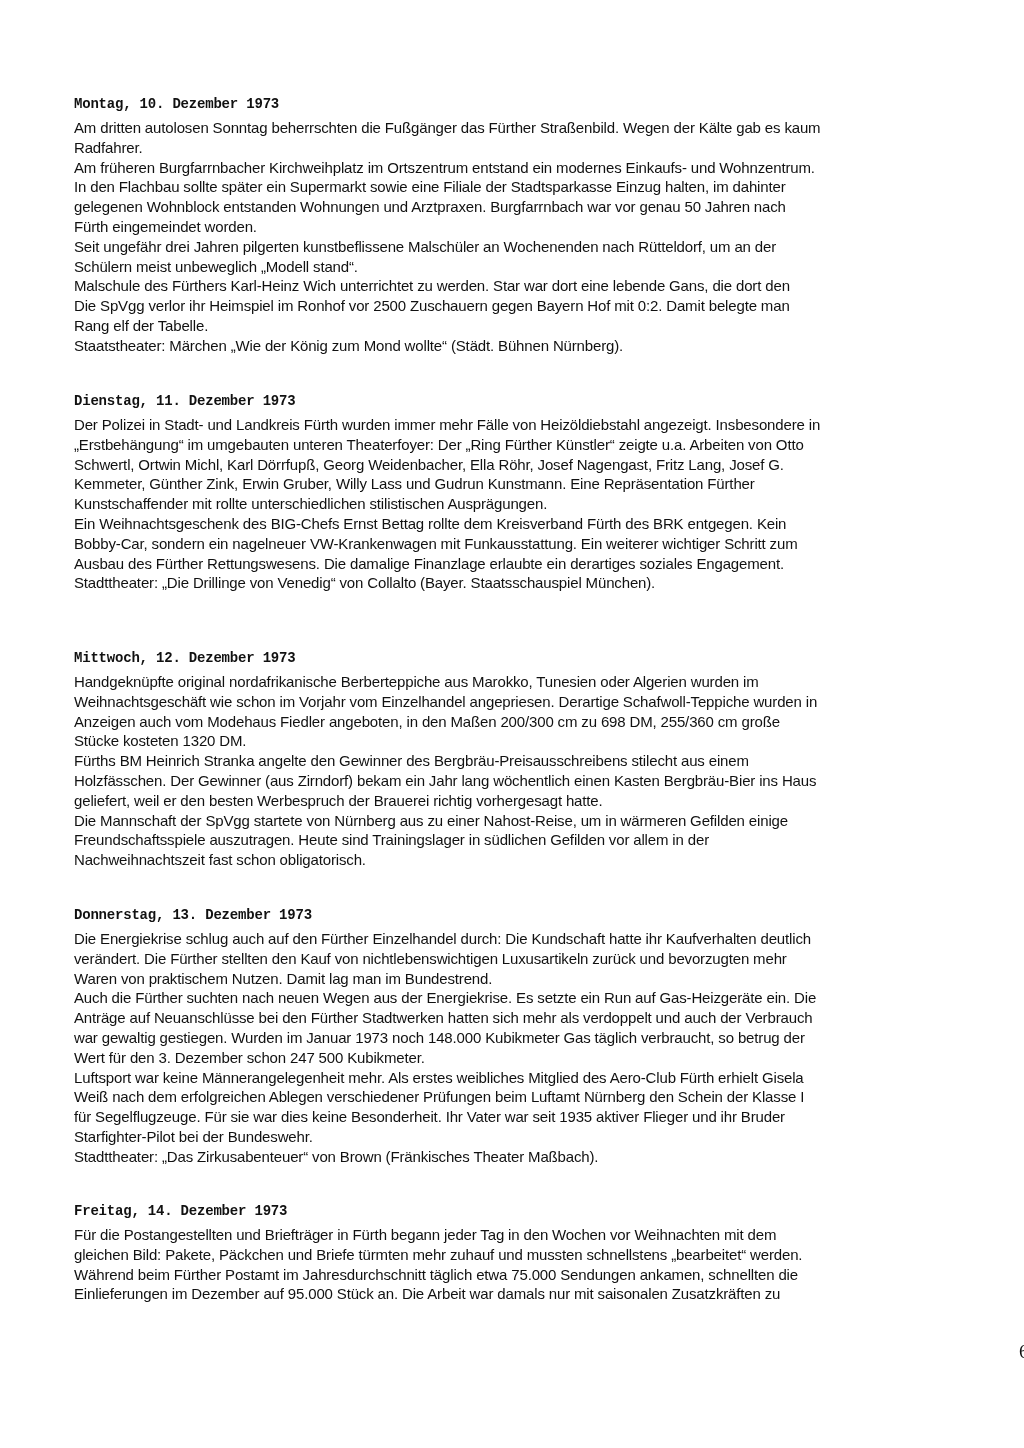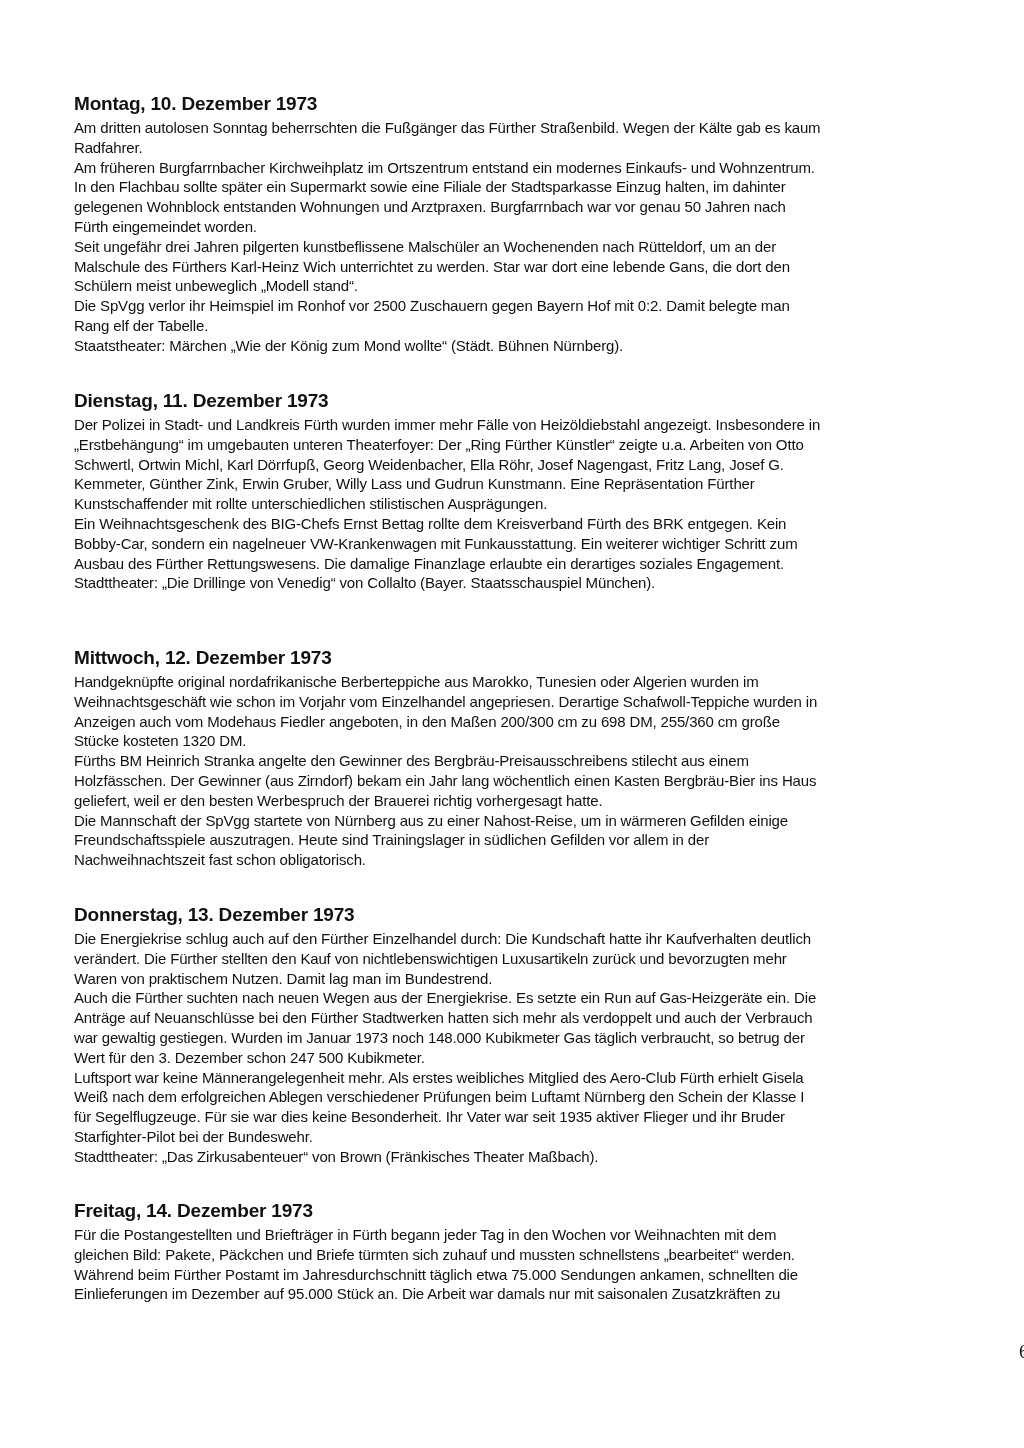--- a/index.html
+++ b/index.html
@@ -4,22 +4,22 @@
   <style>
     html, body { margin: 0; padding: 0; background: #ffffff; }
     body { width: 1024px; height: 1448px; position: relative; overflow: hidden; }
     .page {
       position: absolute; left: 0; top: 0; width: 1024px; height: 1448px;
       background: #ffffff; color: #111111;
       font-family: "Liberation Sans", sans-serif;
     }
     .section { position: absolute; left: 74px; width: 880px; }
     .heading {
-      font-weight: bold; font-size: 19px; line-height: 20px;
-      letter-spacing: -0.2px; height: 20px; white-space: nowrap;
+      font-weight: bold; font-size: 14px; line-height: 20px;
+      letter-spacing: -0.2px; height: 20px; white-space: nowrap; font-family: Liberation Mono, monospace;
     }
     .body { margin-top: 4px; }
     .line {
       font-size: 15px; line-height: 19.8px; height: 19.8px;
       white-space: nowrap; letter-spacing: -0.15px;
     }
     .page-number {
       position: absolute; left: 0; width: 1024px; top: 1341px;
       text-align: right; font-family: "Liberation Serif", serif;
       font-size: 19px; line-height: 22px; color: #111; margin-left: 14px;
@@ -33,22 +33,22 @@
   <div class="section" style="top:94px">
     <div class="heading">Montag, 10. Dezember 1973</div>
     <div class="body">
       <div class="line">Am dritten autolosen Sonntag beherrschten die Fußgänger das Fürther Straßenbild. Wegen der Kälte gab es kaum</div>
       <div class="line">Radfahrer.</div>
       <div class="line">Am früheren Burgfarrnbacher Kirchweihplatz im Ortszentrum entstand ein modernes Einkaufs- und Wohnzentrum.</div>
       <div class="line">In den Flachbau sollte später ein Supermarkt sowie eine Filiale der Stadtsparkasse Einzug halten, im dahinter</div>
       <div class="line">gelegenen Wohnblock entstanden Wohnungen und Arztpraxen. Burgfarrnbach war vor genau 50 Jahren nach</div>
       <div class="line">Fürth eingemeindet worden.</div>
       <div class="line">Seit ungefähr drei Jahren pilgerten kunstbeflissene Malschüler an Wochenenden nach Rütteldorf, um an der</div>
+      <div class="line">Schülern meist unbeweglich „Modell stand“.</div>
       <div class="line">Malschule des Fürthers Karl-Heinz Wich unterrichtet zu werden. Star war dort eine lebende Gans, die dort den</div>
-      <div class="line">Schülern meist unbeweglich „Modell stand“.</div>
       <div class="line">Die SpVgg verlor ihr Heimspiel im Ronhof vor 2500 Zuschauern gegen Bayern Hof mit 0:2. Damit belegte man</div>
       <div class="line">Rang elf der Tabelle.</div>
       <div class="line">Staatstheater: Märchen „Wie der König zum Mond wollte“ (Städt. Bühnen Nürnberg).</div>
     </div>
   </div>
 
   <div class="section" style="top:391px">
     <div class="heading">Dienstag, 11. Dezember 1973</div>
     <div class="body">
       <div class="line">Der Polizei in Stadt- und Landkreis Fürth wurden immer mehr Fälle von Heizöldiebstahl angezeigt. Insbesondere in</div>
@@ -94,20 +94,20 @@
       <div class="line">für Segelflugzeuge. Für sie war dies keine Besonderheit. Ihr Vater war seit 1935 aktiver Flieger und ihr Bruder</div>
       <div class="line">Starfighter-Pilot bei der Bundeswehr.</div>
       <div class="line">Stadttheater: „Das Zirkusabenteuer“ von Brown (Fränkisches Theater Maßbach).</div>
     </div>
   </div>
 
   <div class="section" style="top:1201px">
     <div class="heading">Freitag, 14. Dezember 1973</div>
     <div class="body">
       <div class="line">Für die Postangestellten und Briefträger in Fürth begann jeder Tag in den Wochen vor Weihnachten mit dem</div>
-      <div class="line">gleichen Bild: Pakete, Päckchen und Briefe türmten sich zuhauf und mussten schnellstens „bearbeitet“ werden.</div>
+      <div class="line">gleichen Bild: Pakete, Päckchen und Briefe türmten mehr zuhauf und mussten schnellstens „bearbeitet“ werden.</div>
       <div class="line">Während beim Fürther Postamt im Jahresdurchschnitt täglich etwa 75.000 Sendungen ankamen, schnellten die</div>
       <div class="line">Einlieferungen im Dezember auf 95.000 Stück an. Die Arbeit war damals nur mit saisonalen Zusatzkräften zu</div>
     </div>
   </div>
 
   <div class="page-number">62</div>
 </div>
 
 </body></html>

